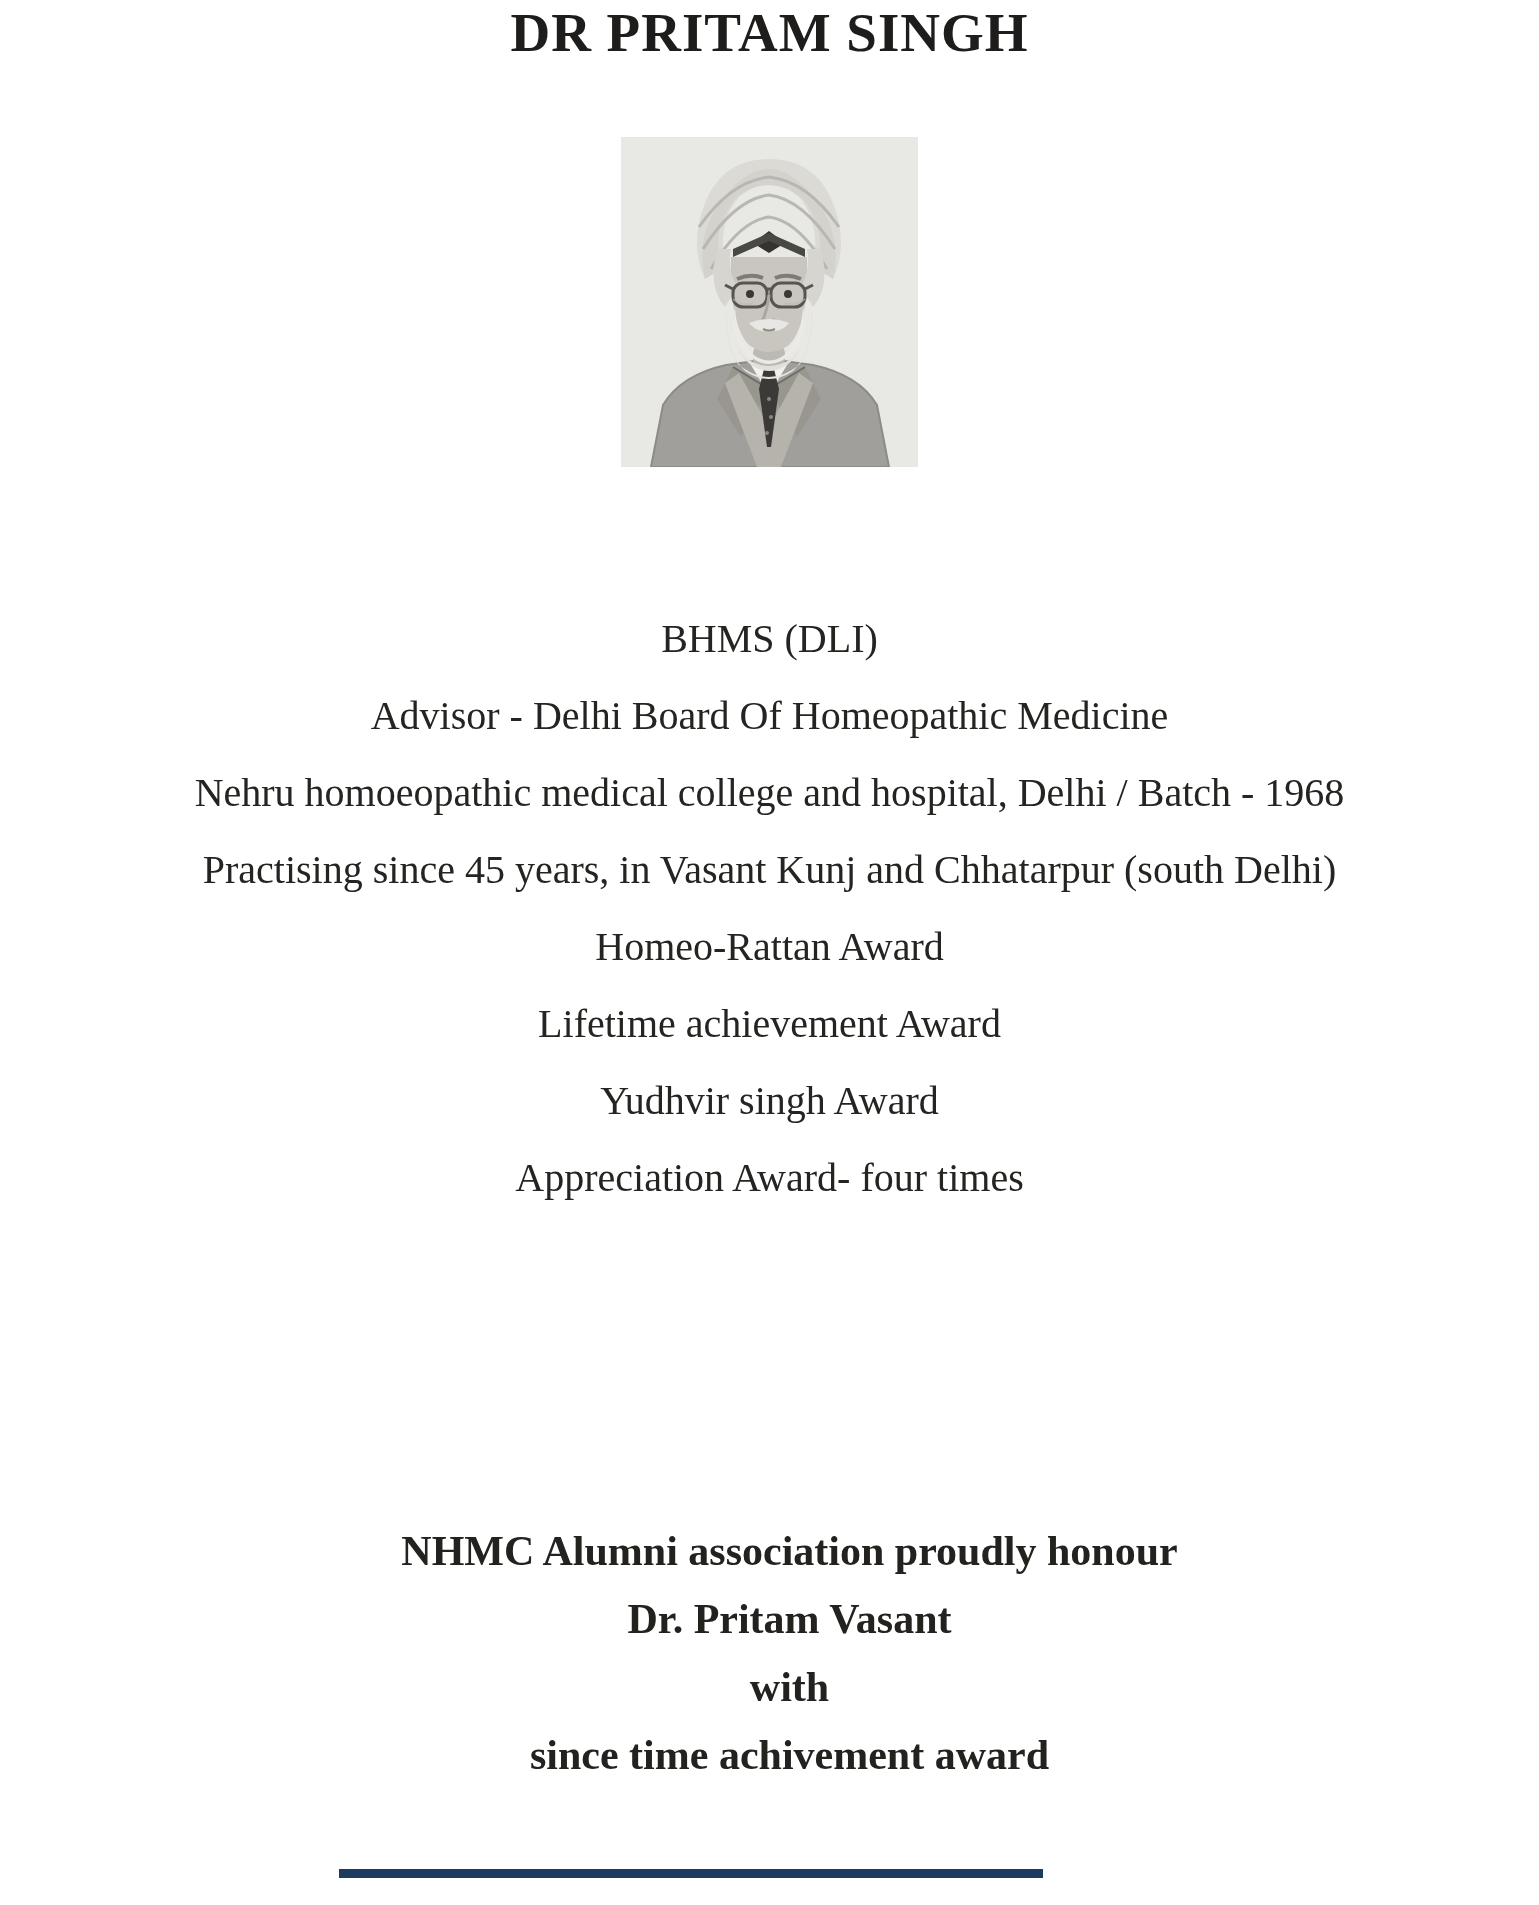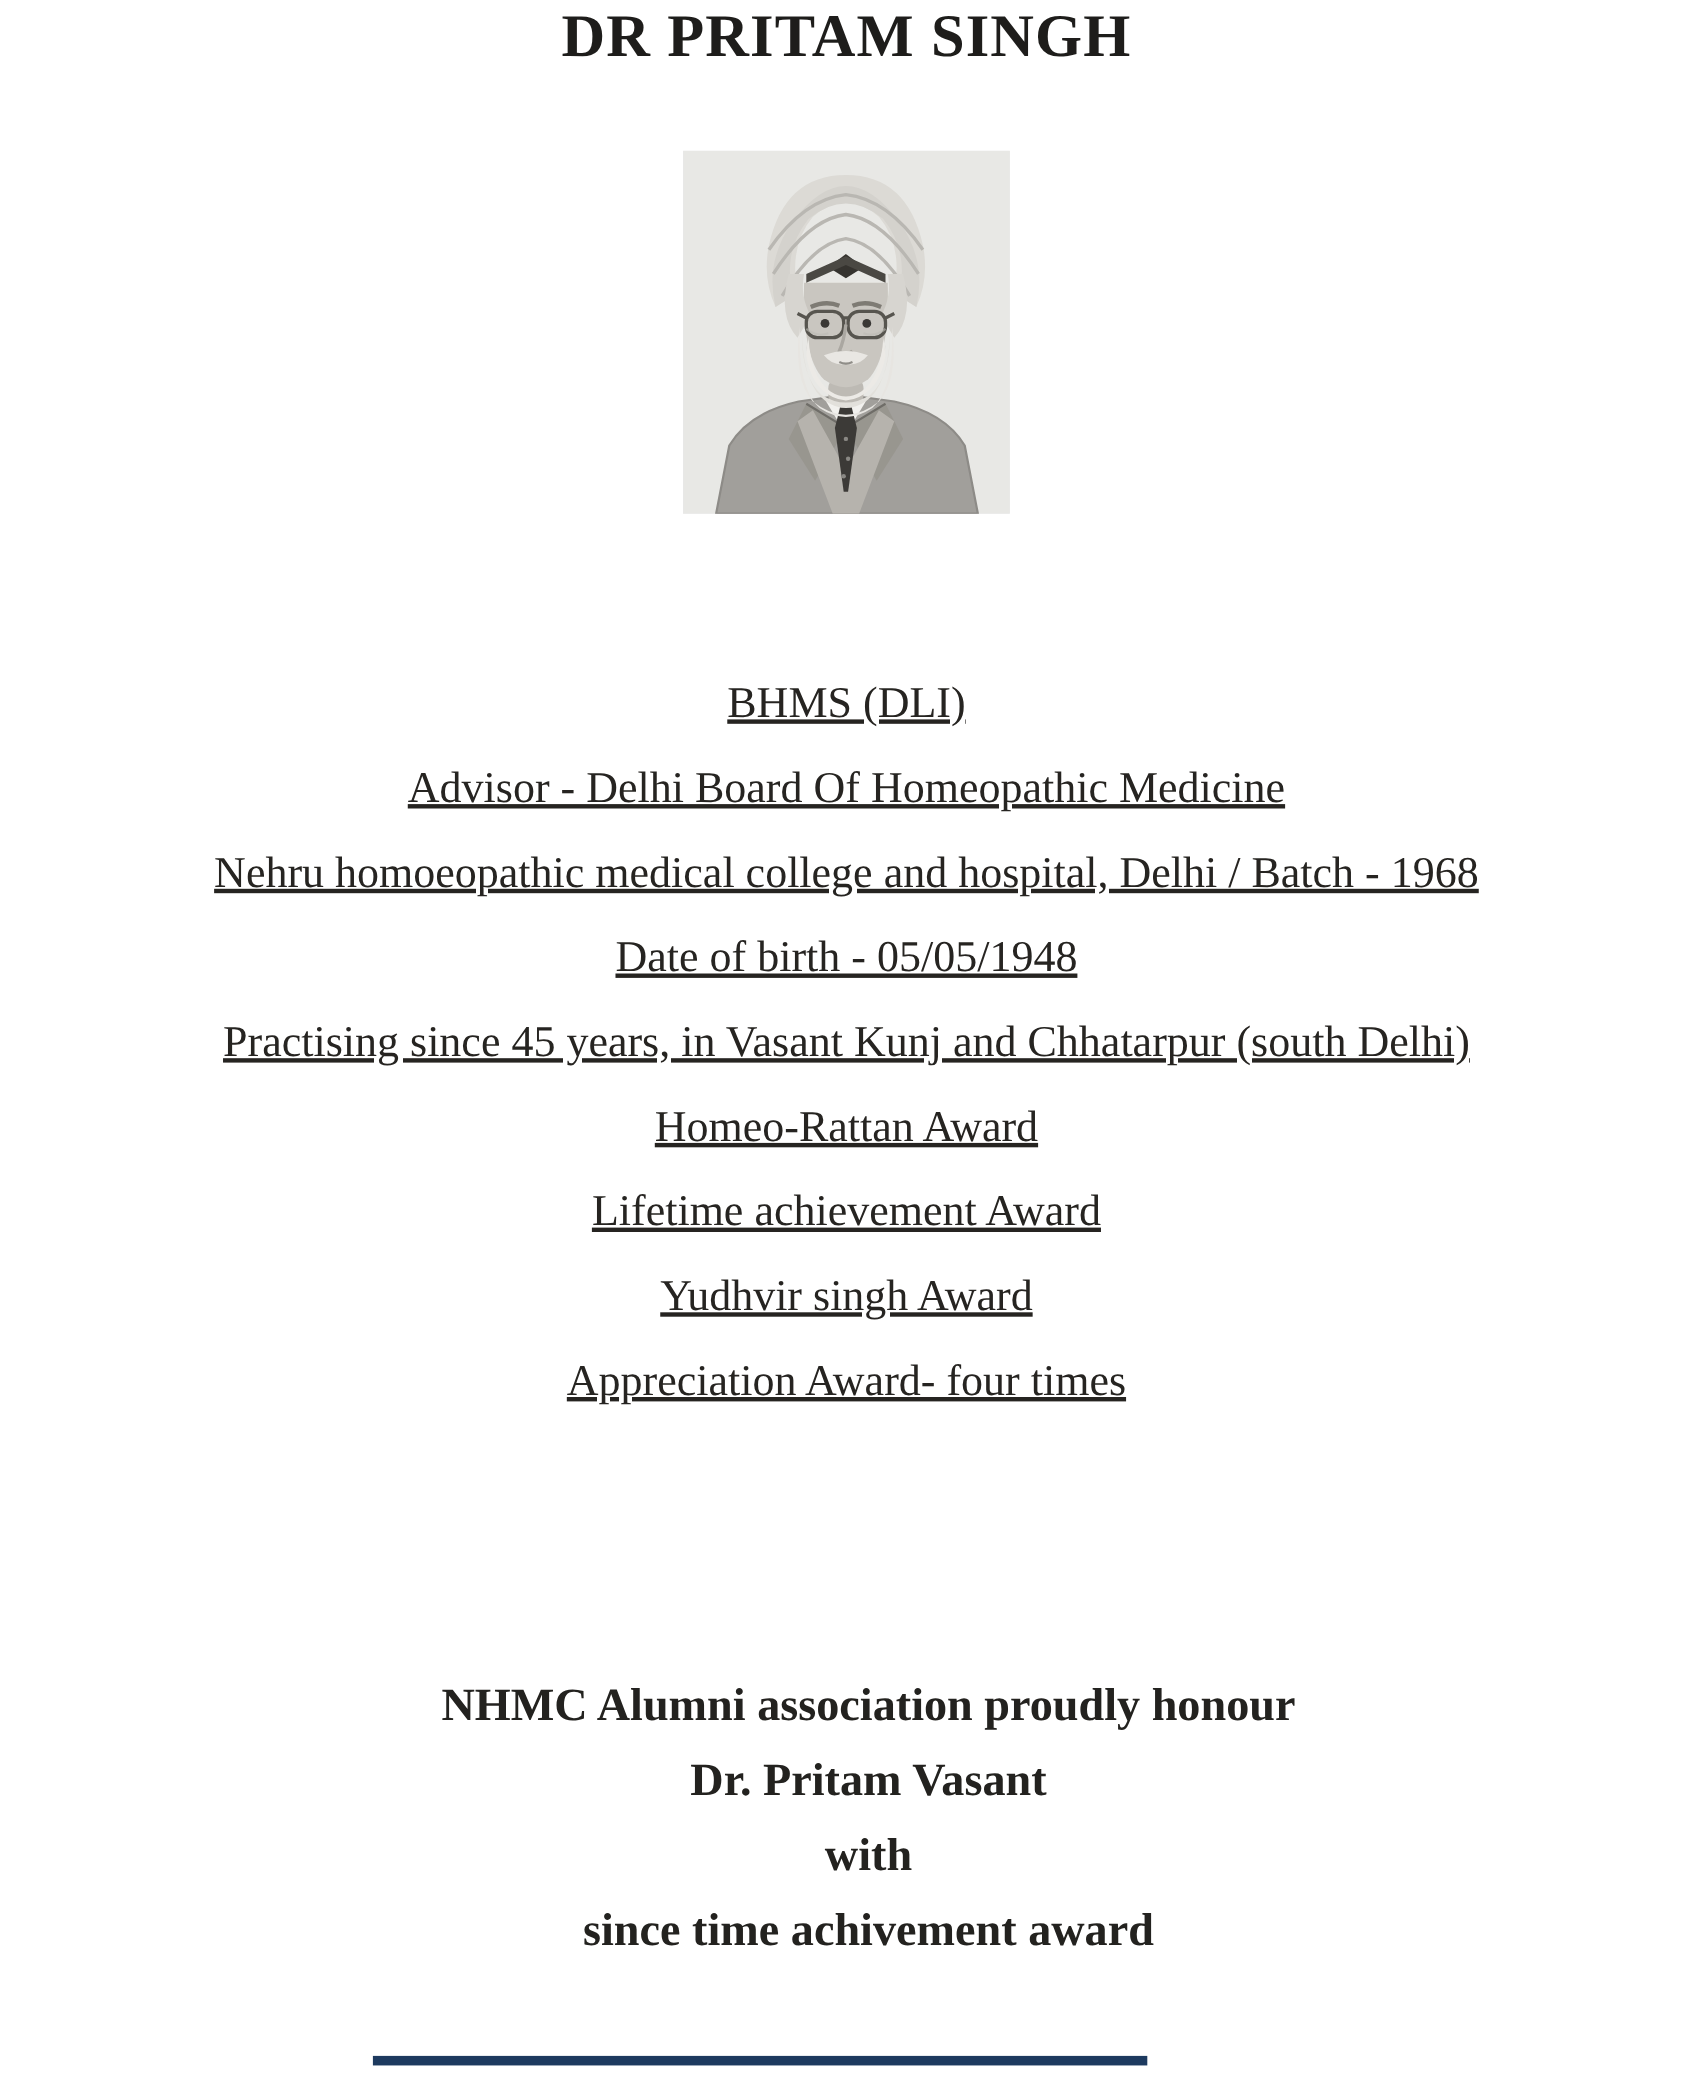--- a/index.html
+++ b/index.html
@@ -44,21 +44,20 @@
     left: 0;
     width: 100%;
     text-align: center;
   }
   .bio-line {
     font-size: 40px;
     line-height: 77px;
     font-weight: 400;
     color: #262421;
     white-space: nowrap;
-    text-decoration: underline;
   }
   .honour {
     position: absolute;
     top: 1517px;
     left: 0;
     width: 100%;
     text-align: center;
     padding-left: 20px;
   }
   .honour-line {
@@ -143,21 +142,20 @@
 
       <path d="M112 162 Q122 170 132 166" stroke="#bdbab4" stroke-width="2" fill="none" opacity="0.6"></path>
       <path d="M164 166 Q174 170 184 162" stroke="#bdbab4" stroke-width="2" fill="none" opacity="0.6"></path>
     </svg>
   </div>
 
   <div class="bio">
     <div class="bio-line">BHMS (DLI)</div>
     <div class="bio-line">Advisor - Delhi Board Of Homeopathic Medicine</div>
     <div class="bio-line">Nehru homoeopathic medical college and hospital, Delhi / Batch - 1968</div>
-    <div class="bio-line">Date of birth - 05/05/1948</div>
     <div class="bio-line">Practising since 45 years, in Vasant Kunj and Chhatarpur (south Delhi)</div>
     <div class="bio-line">Homeo-Rattan Award</div>
     <div class="bio-line">Lifetime achievement Award</div>
     <div class="bio-line">Yudhvir singh Award</div>
     <div class="bio-line">Appreciation Award- four times</div>
   </div>
 
   <div class="honour">
     <div class="honour-line">NHMC Alumni association proudly honour</div>
     <div class="honour-line">Dr. Pritam Vasant</div>

